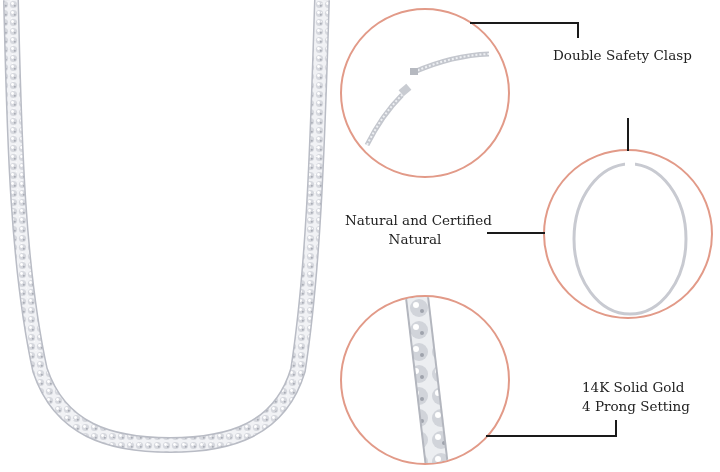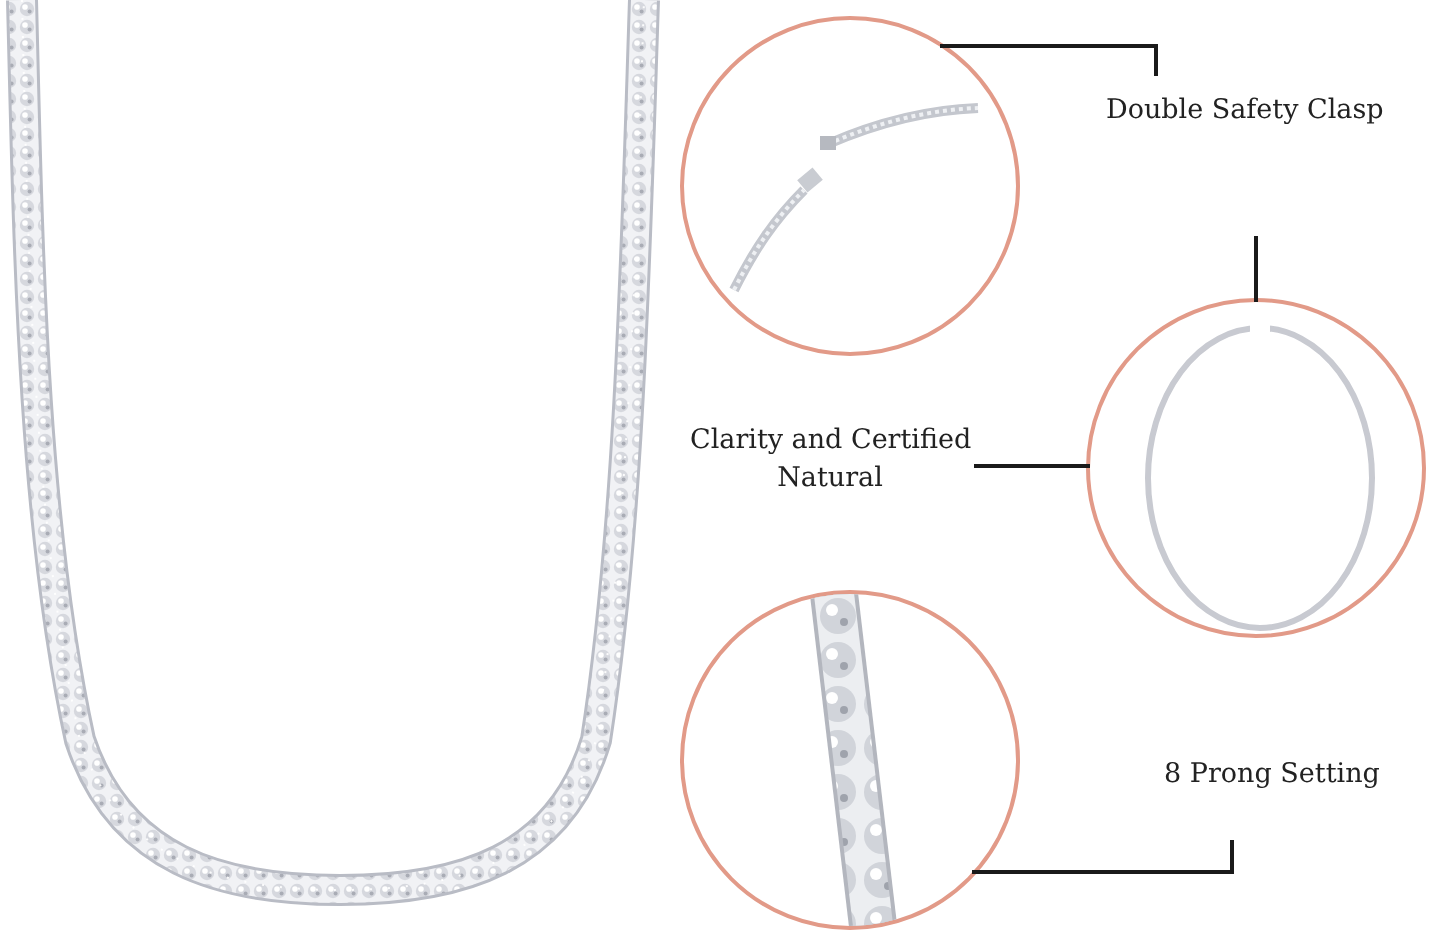--- a/index.html
+++ b/index.html
@@ -65,24 +65,25 @@
 
   <div class="line" style="left:470px;top:22px;width:108px;height:1.5px;"></div>
   <div class="line" style="left:577px;top:22px;width:1.5px;height:16px;"></div>
   <div class="label" style="left:553px;top:46px;">
     <span>Double Safety Clasp</span>
   </div>
 
   <div class="line" style="left:627px;top:118px;width:1.5px;height:33px;"></div>
 
   <div class="label center" style="left:345px;top:211px;width:140px;">
-    <div>Clarity and Certified</div>
+    <div>Natural and Certified</div>
     <div>Natural</div>
   </div>
   <div class="line" style="left:487px;top:232px;width:58px;height:1.5px;"></div>
 
   <div class="label" style="left:582px;top:378px;">
-    <div>8 Prong Setting</div>
+    <div>14K Solid Gold</div>
+    <div>4 Prong Setting</div>
   </div>
   <div class="line" style="left:615px;top:420px;width:1.5px;height:16px;"></div>
   <div class="line" style="left:486px;top:435px;width:131px;height:1.5px;"></div>
 
 </div>
 
 </body></html>

